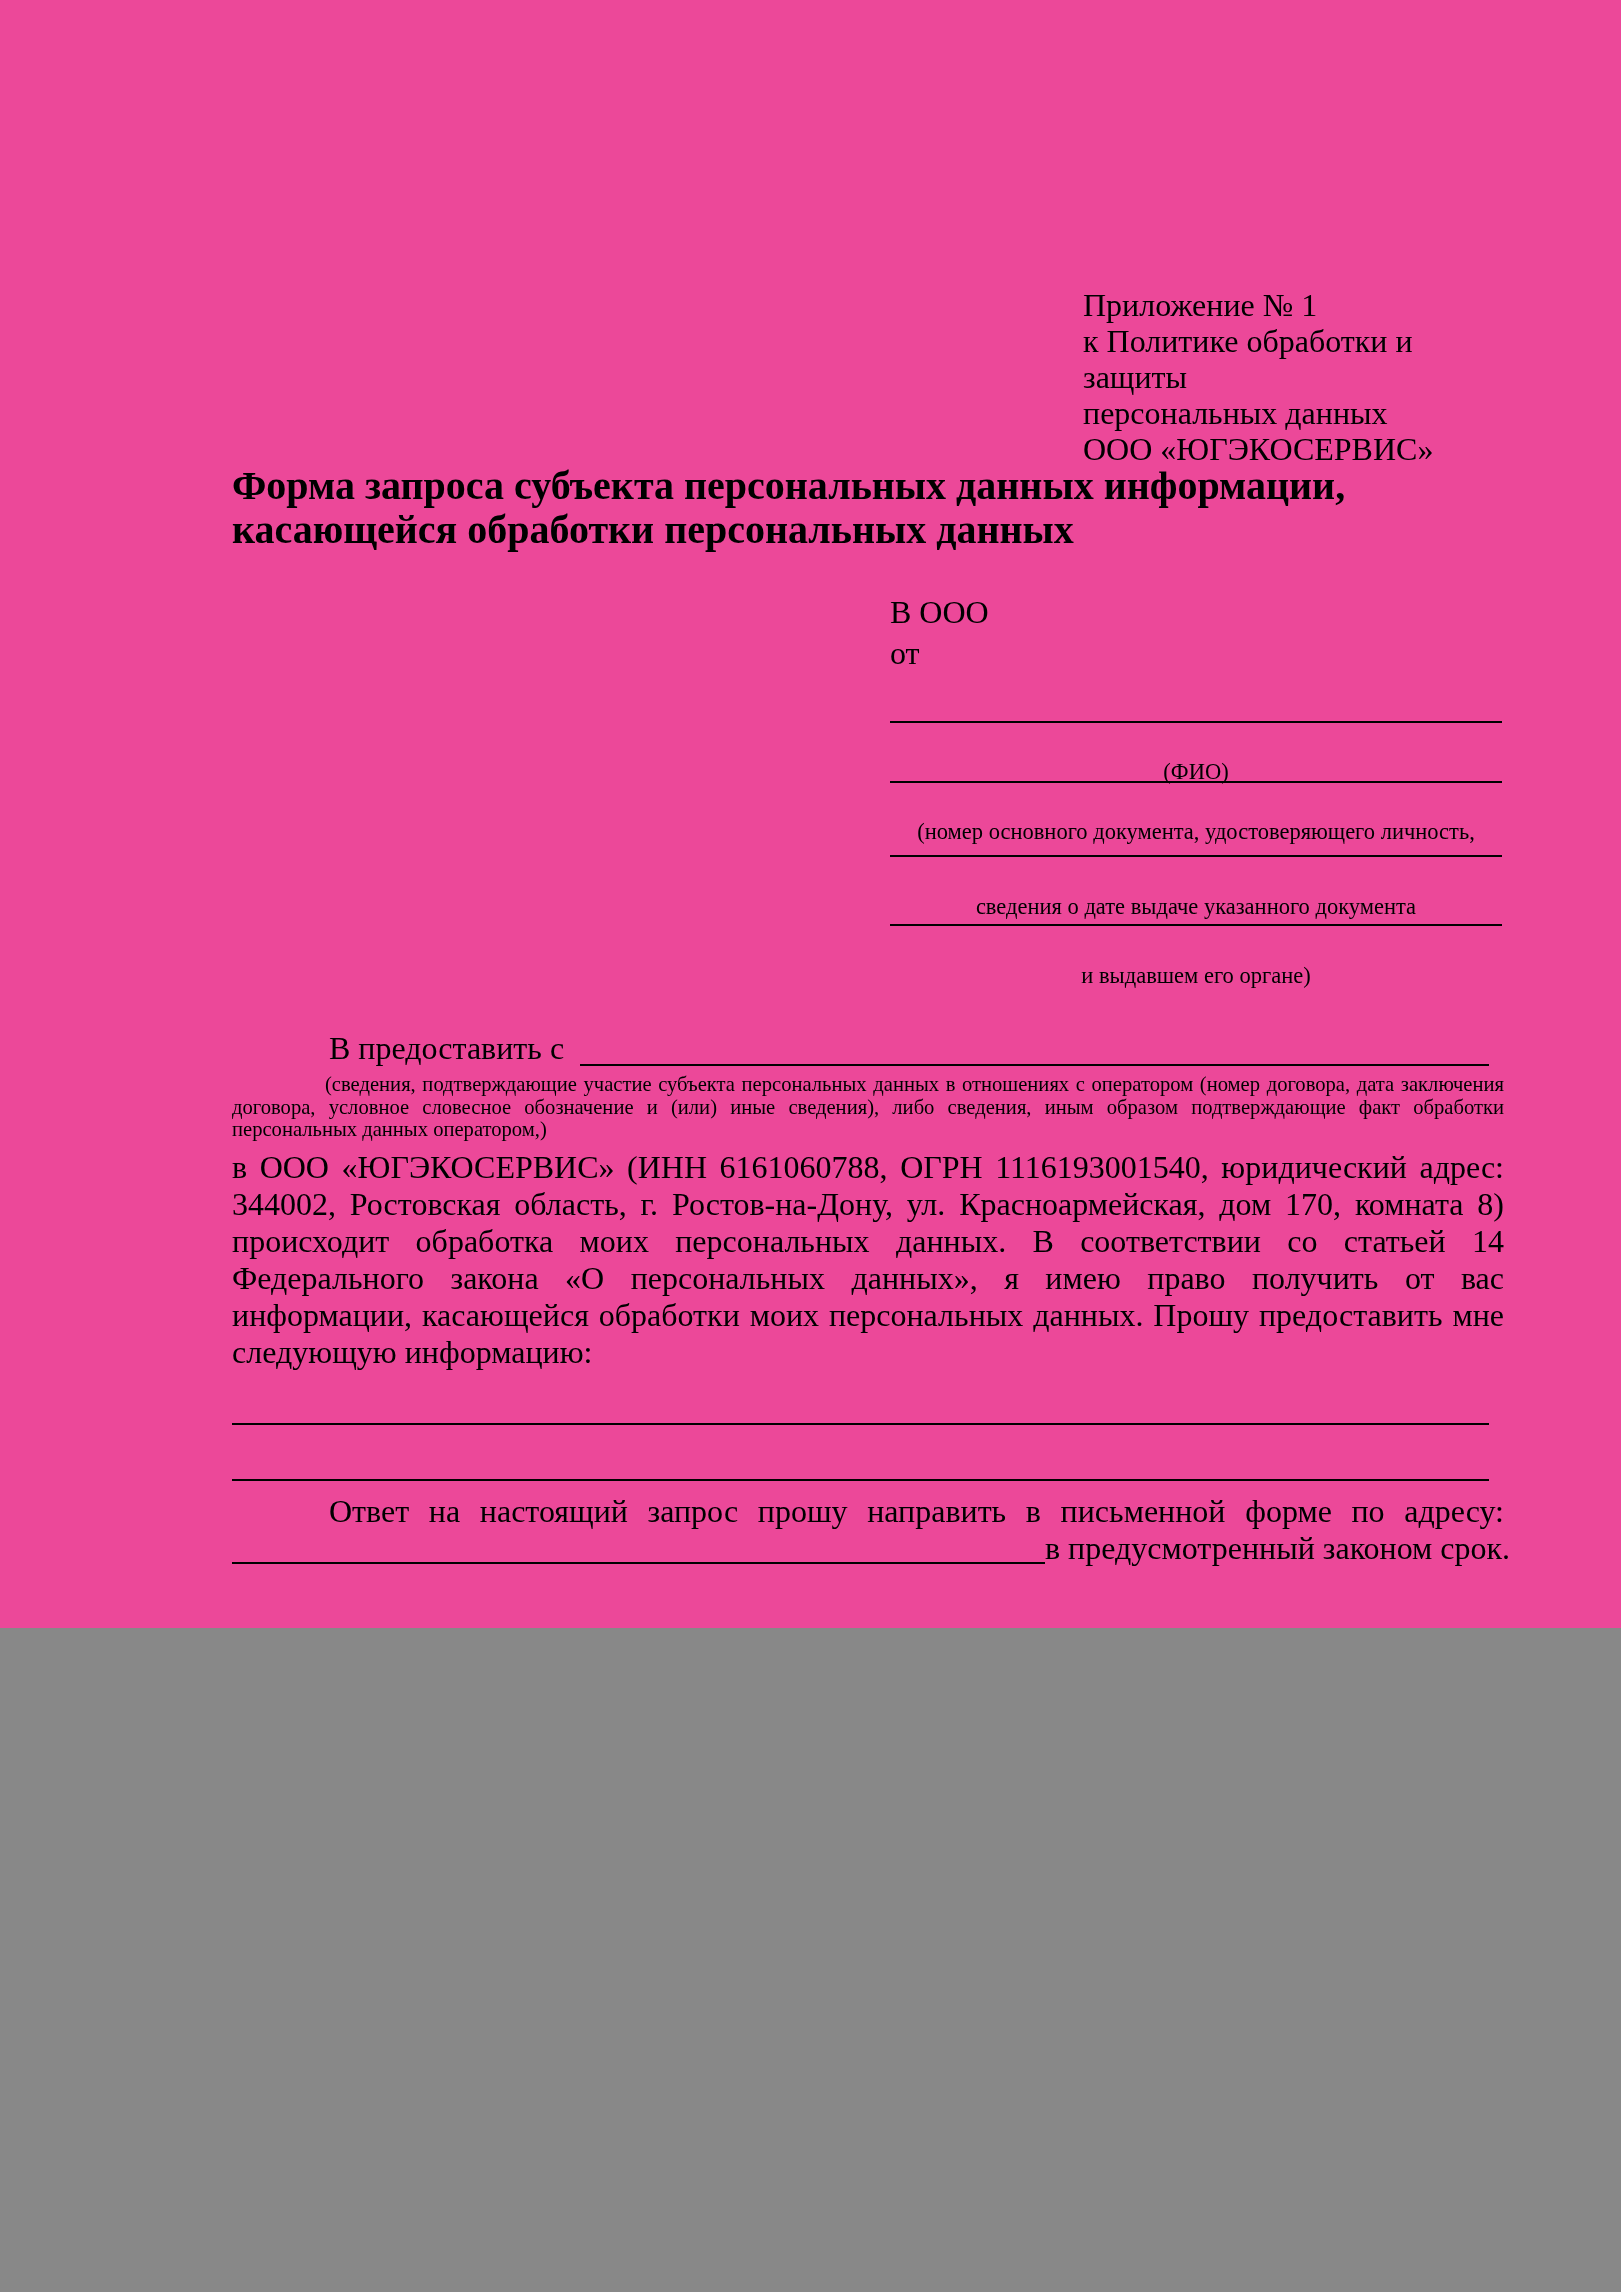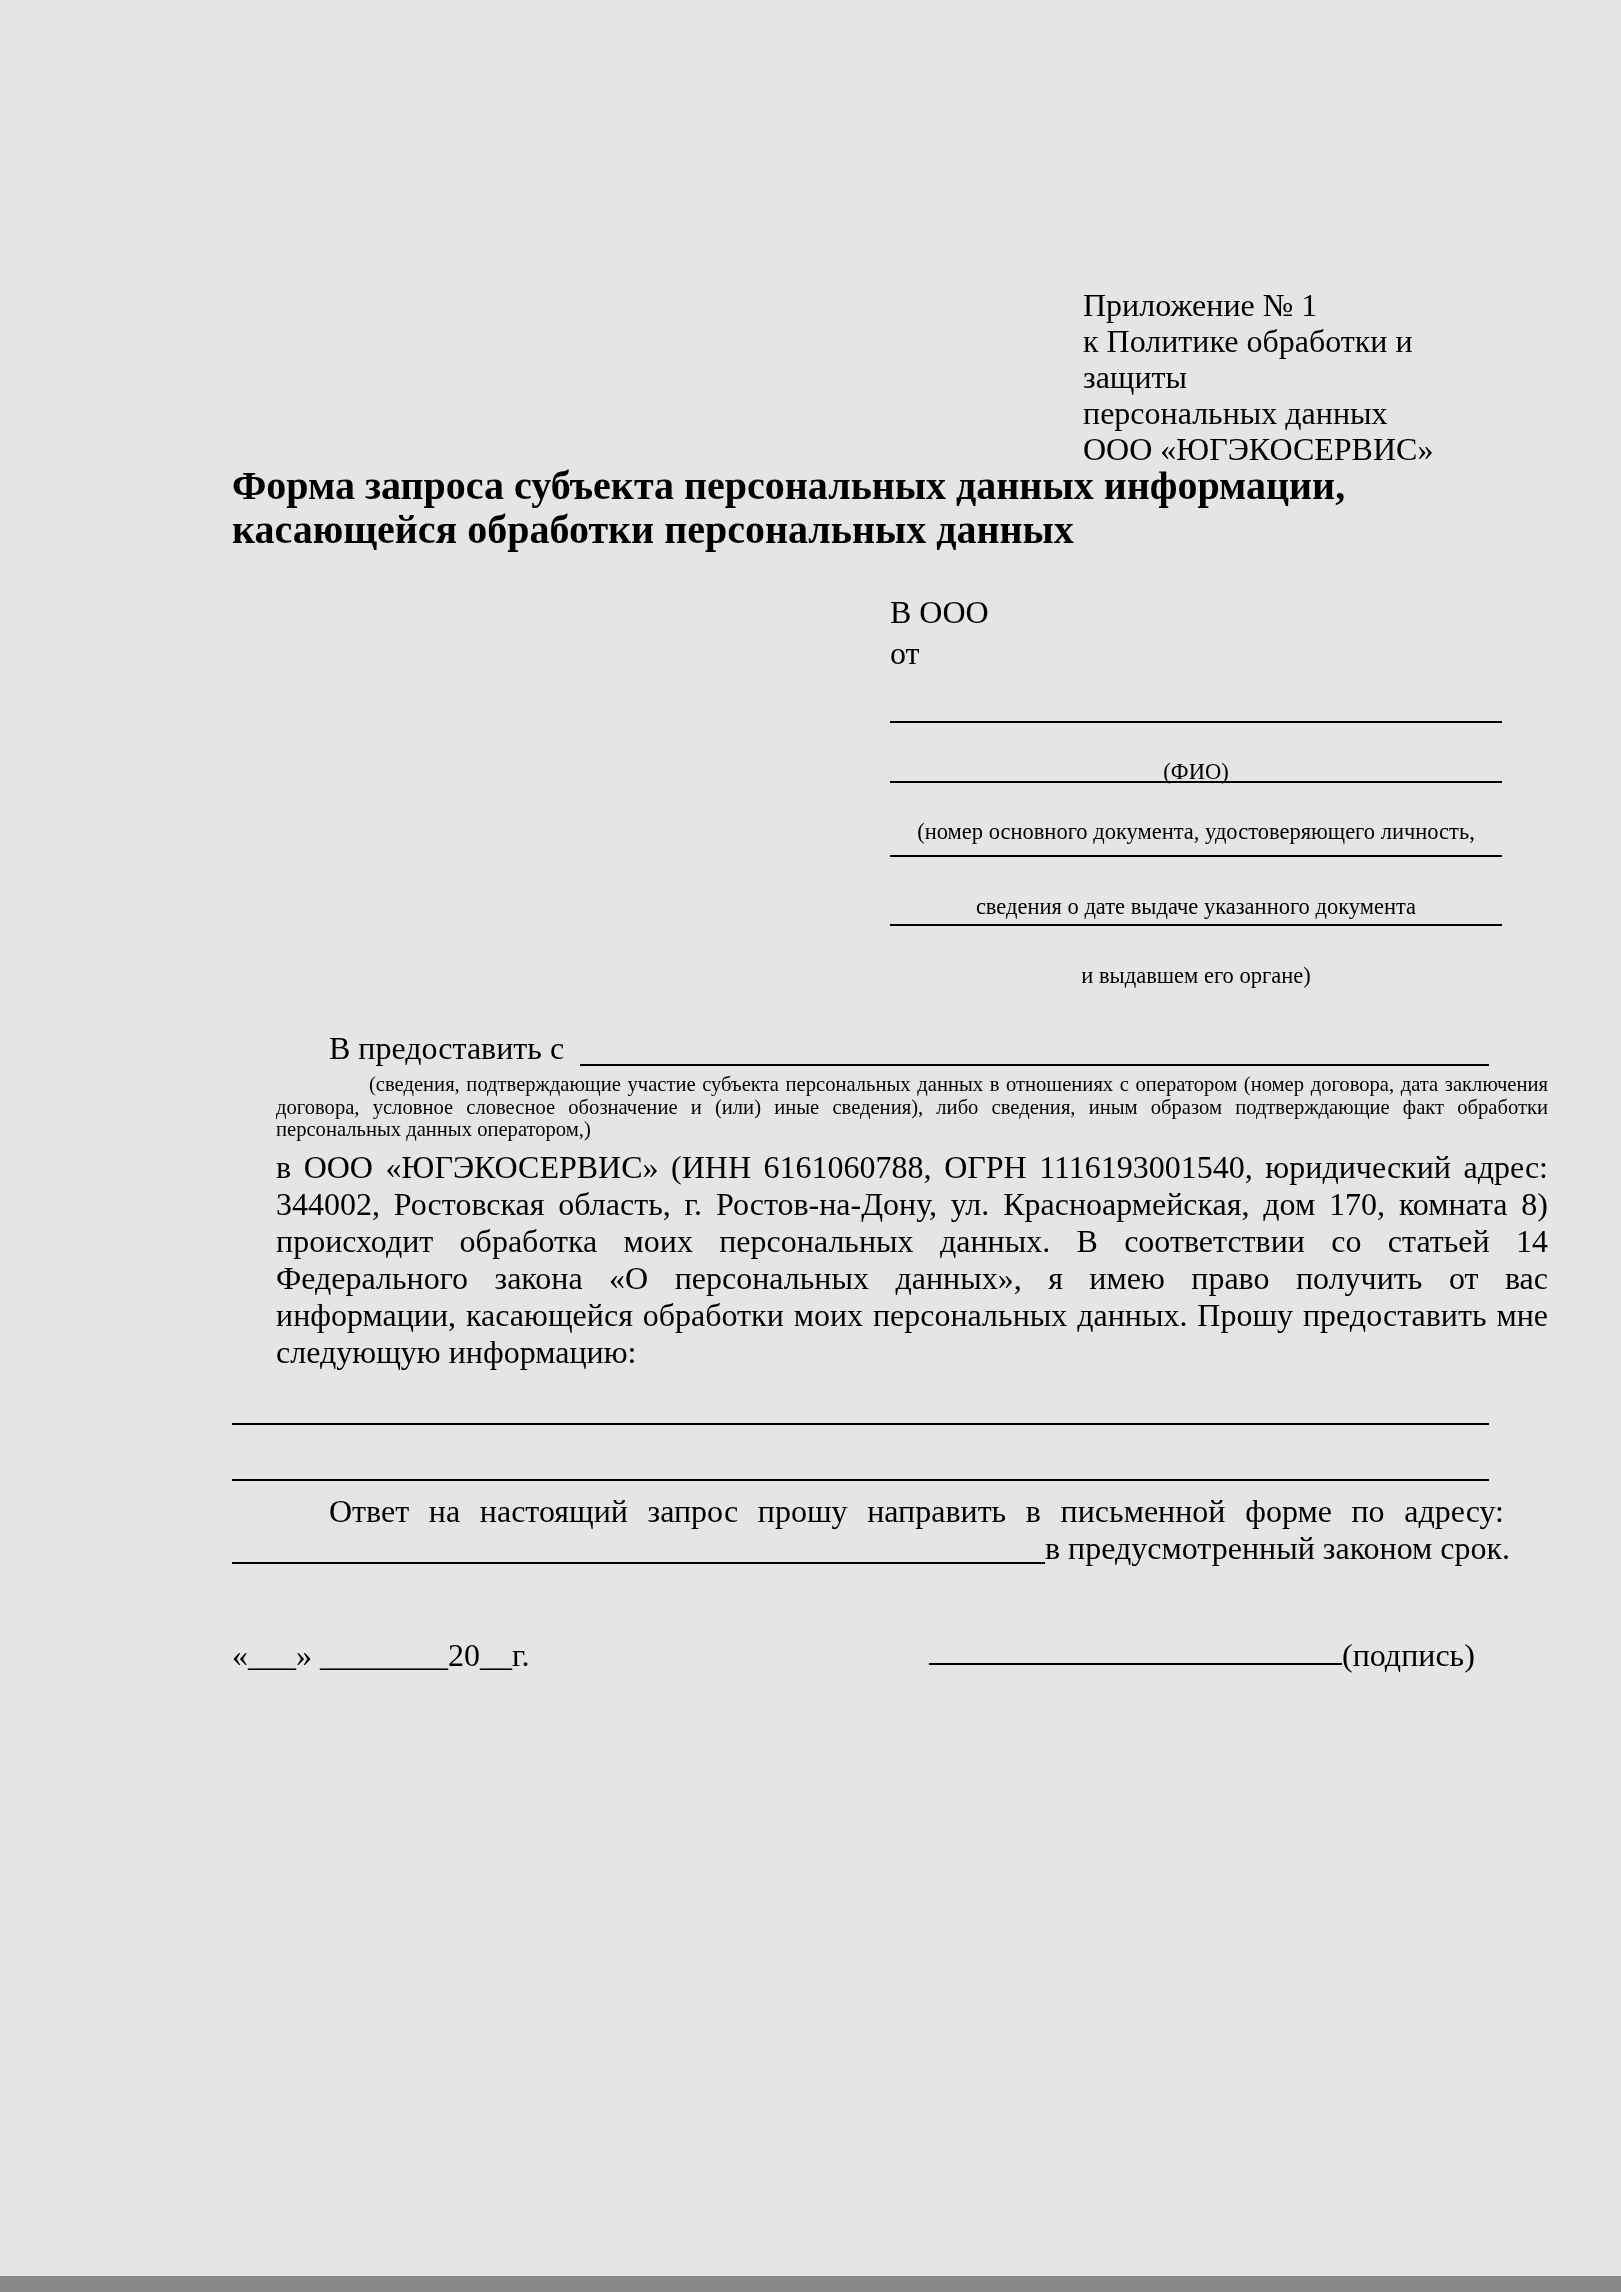--- a/index.html
+++ b/index.html
@@ -1,31 +1,31 @@
 <!DOCTYPE html>
 <html lang="ru"><head>
 <meta charset="utf-8">
 <style>
   html,body{margin:0;padding:0;background:#888;}
   .page{
     position:relative;
-    width:1621px;height:2276px;
-    background:#e5e5e5;
+    width:1621px;height:1628px;
+    background:#ec4899;
     color:#000000;
     font-family:"Liberation Serif","DejaVu Serif",serif;
     overflow:hidden;
   }
   .abs{position:absolute;}
   .body-text{font-size:32px;line-height:37px;}
   .col-text{font-size:32px;line-height:41px;}
   .title-text{font-size:40px;line-height:44px;font-weight:bold;}
   .caption{font-size:22.5px;line-height:25.5px;text-align:center;margin-top:31px;}
   .tiny{font-size:20.6px;line-height:22.5px;}
   .rule{height:0;border-top:2px solid #000;}
-  .just{text-align:justify;margin-left:44px;}
+  .just{text-align:justify;}
   .just-line{text-align:justify;text-align-last:justify;}
   .center{text-align:center;}
 </style>
 </head>
 <body>
 
 <div class="page">
 
   <div class="abs body-text" style="left:1083px;top:287px;width:436px;line-height:36px;">
     <div>Приложение № 1</div>

